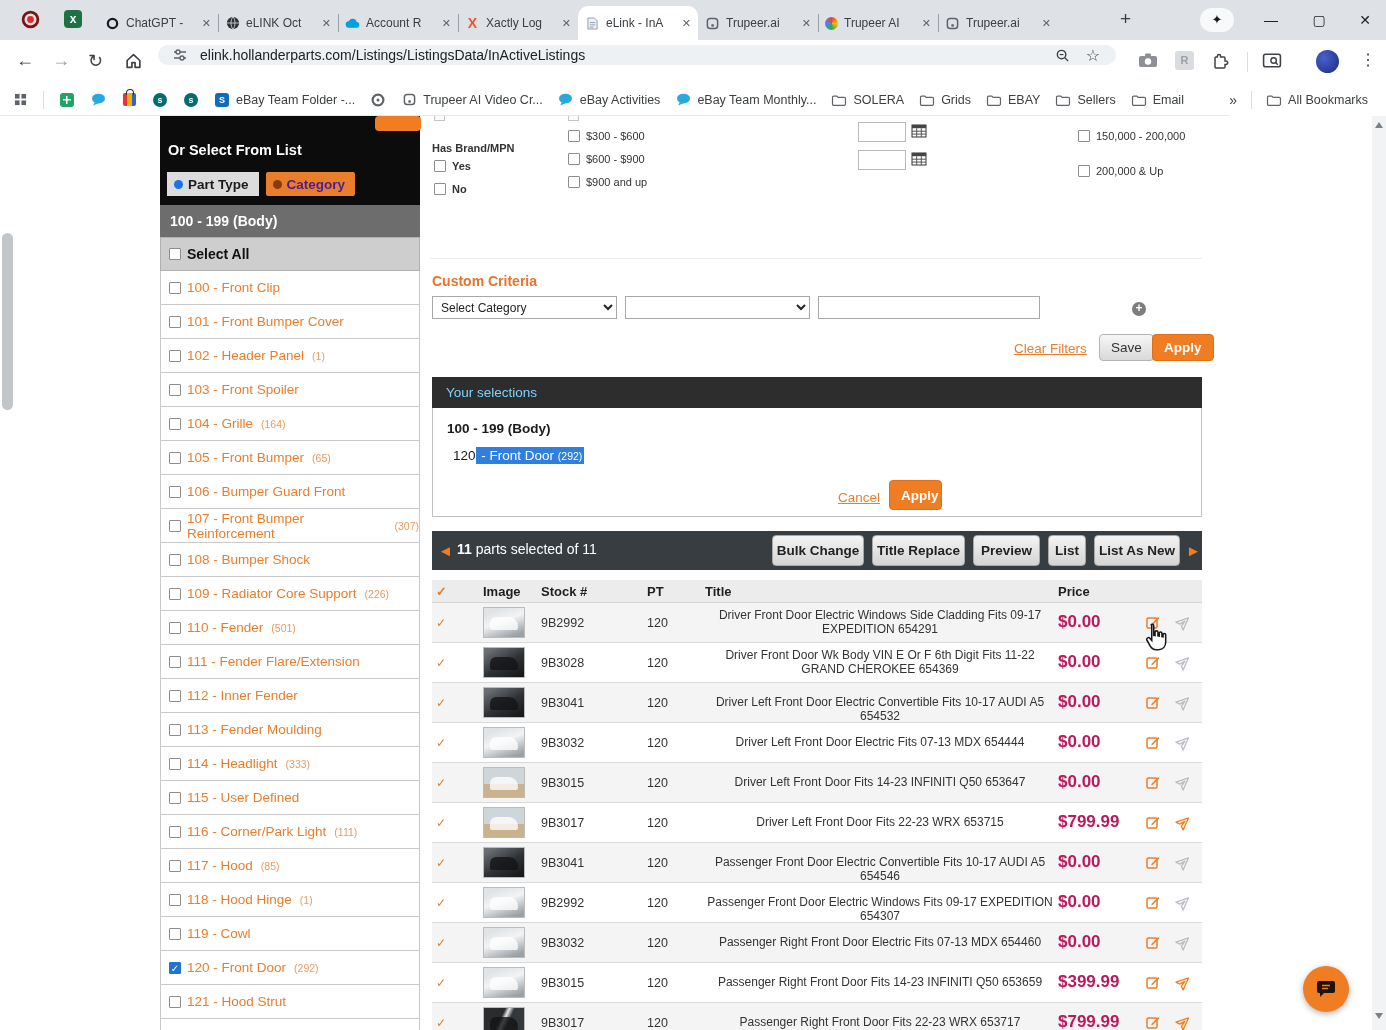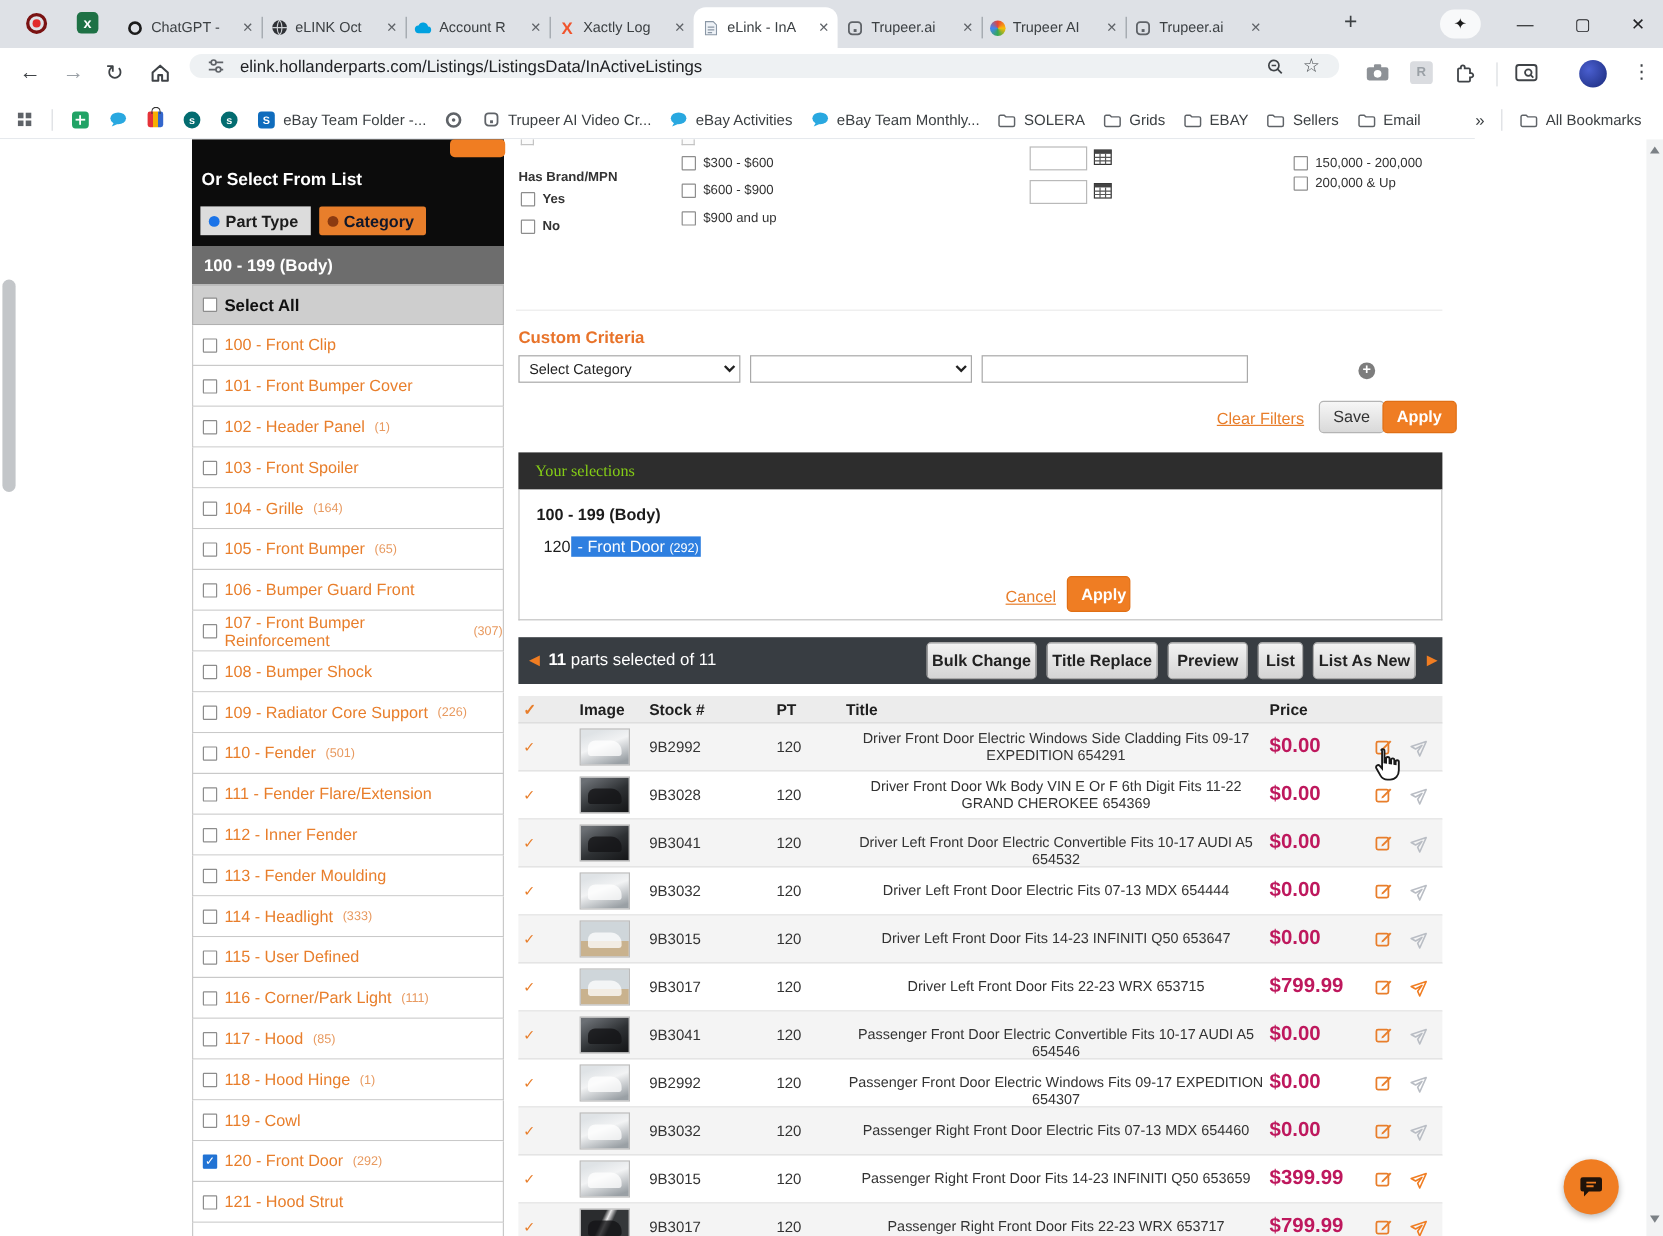--- a/index.html
+++ b/index.html
@@ -57,21 +57,21 @@
 
   
   #side-black { left:160px; top:0; width:260px; height:90px; background:#0c0c0c; }
   #side-orange-btn { left:215px; top:0; width:46px; height:15px; background:#F07D22; border-radius:4px; }
   #sfl-title { left:8px; top:26px; color:#fff; font-size:14.5px; font-weight:600; }
   #toggles { left:7px; top:56px; display:flex; gap:7px; }
   .tgl { display:inline-flex; align-items:center; gap:5px; height:24px; padding:0 10px 0 7px; font-size:13.5px; font-weight:600; }
   .tgl .dot { width:9px; height:9px; border-radius:50%; }
   .tgl-part { background:#dcdcdc; color:#1b1b1b; }
   .tgl-part .dot { background:#1a73e8; }
-  .tgl-cat { background:#E87E2B; color:#0f172a; border-radius:2px; }
+  .tgl-cat { background:#E87E2B; color:#4c1d95; border-radius:2px; }
   .tgl-cat .dot { background:#8B3A10; }
   #group-hdr { left:160px; top:89px; width:260px; height:32px; background:#6d6d6d; color:#fff; font-size:14px; font-weight:bold; line-height:32px; padding-left:10px; }
   #select-all { left:160px; top:121px; width:260px; height:34px; background:#cecece; border:1px solid #b0b0b0; display:flex; align-items:center; gap:6px; padding-left:8px; font-size:14px; font-weight:bold; color:#111; }
   #part-list { left:160px; top:155px; width:260px; }
   .pitem { height:34px; background:#fff; border:1px solid #c9c9c9; border-top:none; display:flex; align-items:center; gap:6px; padding-left:8px; }
   .pitem .plabel { color:#E87E2B; font-size:13.5px; }
   .pitem .pcount { color:#E89A60; font-size:10.5px; margin-left:2px; }
   .cb { width:12px; height:12px; border:1px solid #8d8d8d; background:#fff; border-radius:1px; flex:0 0 auto; }
   .cb.checked { background:#2173d4; border-color:#2173d4; color:#fff; font-size:10px; line-height:11px; text-align:center; }
 
@@ -87,21 +87,21 @@
   #cc-title { color:#E8732A; font-weight:bold; font-size:14px; }
   .sel { height:23px; border:1px solid #a9a9a9; background:#fff; font-size:12px; color:#222; font-family:"Liberation Sans",sans-serif; padding:0 4px; }
   .txtin { height:23px; border:1px solid #a9a9a9; background:#fff; font-size:12px; padding:0 6px; font-family:"Liberation Sans",sans-serif; }
   .pluscirc { width:14px; height:14px; border-radius:50%; background:#7d7d7d; color:#fff; font-size:12px; line-height:13px; text-align:center; font-weight:bold; }
   .olink { color:#E87E2B; text-decoration:underline; font-size:13.5px; }
   .btn-gray { background:linear-gradient(#f6f6f6,#d9d9d9); border:1px solid #b4b4b4; border-radius:4px; color:#333; font-size:13.5px; padding:5px 11px; font-family:"Liberation Sans",sans-serif; }
   .btn-orange { background:#EF7D23; border:1px solid #E06F15; border-radius:4px; color:#fff; font-size:13.5px; font-weight:bold; padding:5px 11px; font-family:"Liberation Sans",sans-serif; }
 
   
   #sel-panel { left:432px; top:261px; width:770px; height:140px; }
-  #sel-hdr { position:absolute; left:0; top:0; width:770px; height:31px; background:#2d2d2d; color:#84cc16; font-size:13.5px; line-height:31px; padding-left:14px;font-family:Liberation Serif, serif; }
+  #sel-hdr { position:absolute; left:0; top:0; width:770px; height:31px; background:#2d2d2d; color:#7dd3fc; font-size:13.5px; line-height:31px; padding-left:14px; }
   #sel-body { position:absolute; left:0; top:31px; width:770px; height:109px; background:#fff; border:1px solid #c3c3c3; border-top:none; }
   #sel-group { position:absolute; left:14px; top:13px; font-weight:bold; font-size:13.5px; color:#1b1b1b; }
   #sel-item { position:absolute; left:20px; top:40px; font-size:13.5px; color:#1b1b1b; }
   .hl { background:#2E7FE0; color:#fff; padding:1px 2px; }
   .hl small { font-size:10.5px; }
   #sel-cancel { position:absolute; left:405px; top:82px; }
   #sel-apply { position:absolute; left:456px; top:72px; width:53px; height:30px; }
 
   
   #ptoolbar { left:432px; top:415px; width:770px; height:39px; background:#383d42; color:#fff; }
@@ -594,21 +594,21 @@
           <rect x="1" y="1" width="14" height="12" fill="#fff" stroke="#333"></rect>
           <rect x="1" y="1" width="14" height="3.2" fill="#444"></rect>
           <path d="M1 7.2h14M1 10.1h14M5.7 4.2v8.8M10.3 4.2v8.8" stroke="#555" stroke-width="1"></path>
         </svg>
     </span>
     <div class="abs" id="mileage-opts" style="left:1078px;top:14px;">
         <div class="frow" style="margin-top:0px">
           <span class="cb"></span>
           <span class="flabel">150,000 - 200,000</span>
         </div>
-        <div class="frow" style="margin-top:5px">
+        <div class="frow" style="margin-top:23px">
           <span class="cb"></span>
           <span class="flabel">200,000 &amp; Up</span>
         </div>
       </div>
     <div class="abs divline" style="left:430px;top:142px;width:772px;"></div>
 
     <div class="abs" id="cc-title" style="left:432px;top:157px;">Custom Criteria</div>
     <select class="abs sel" style="left:432px;top:180px;width:185px;"><option>Select Category</option></select>
     <select class="abs sel" style="left:625px;top:180px;width:185px;"><option></option></select>
     <input class="abs txtin" style="left: 818px; top: 180px; width: 222px;">

